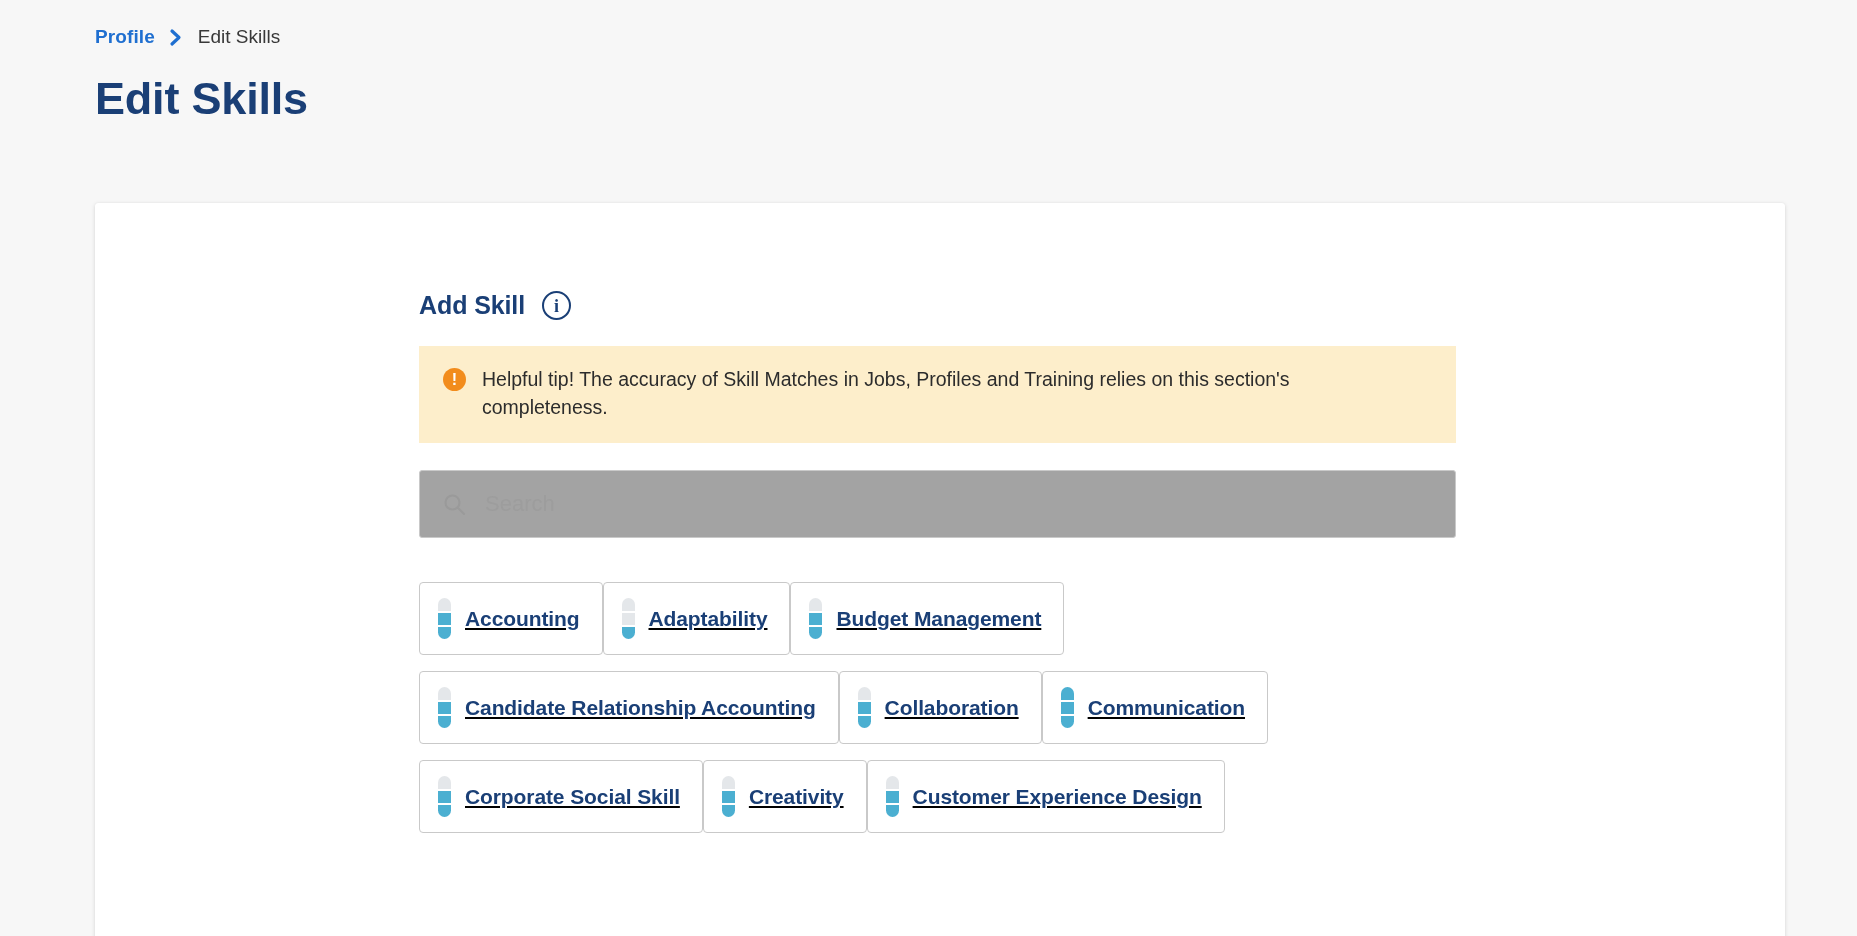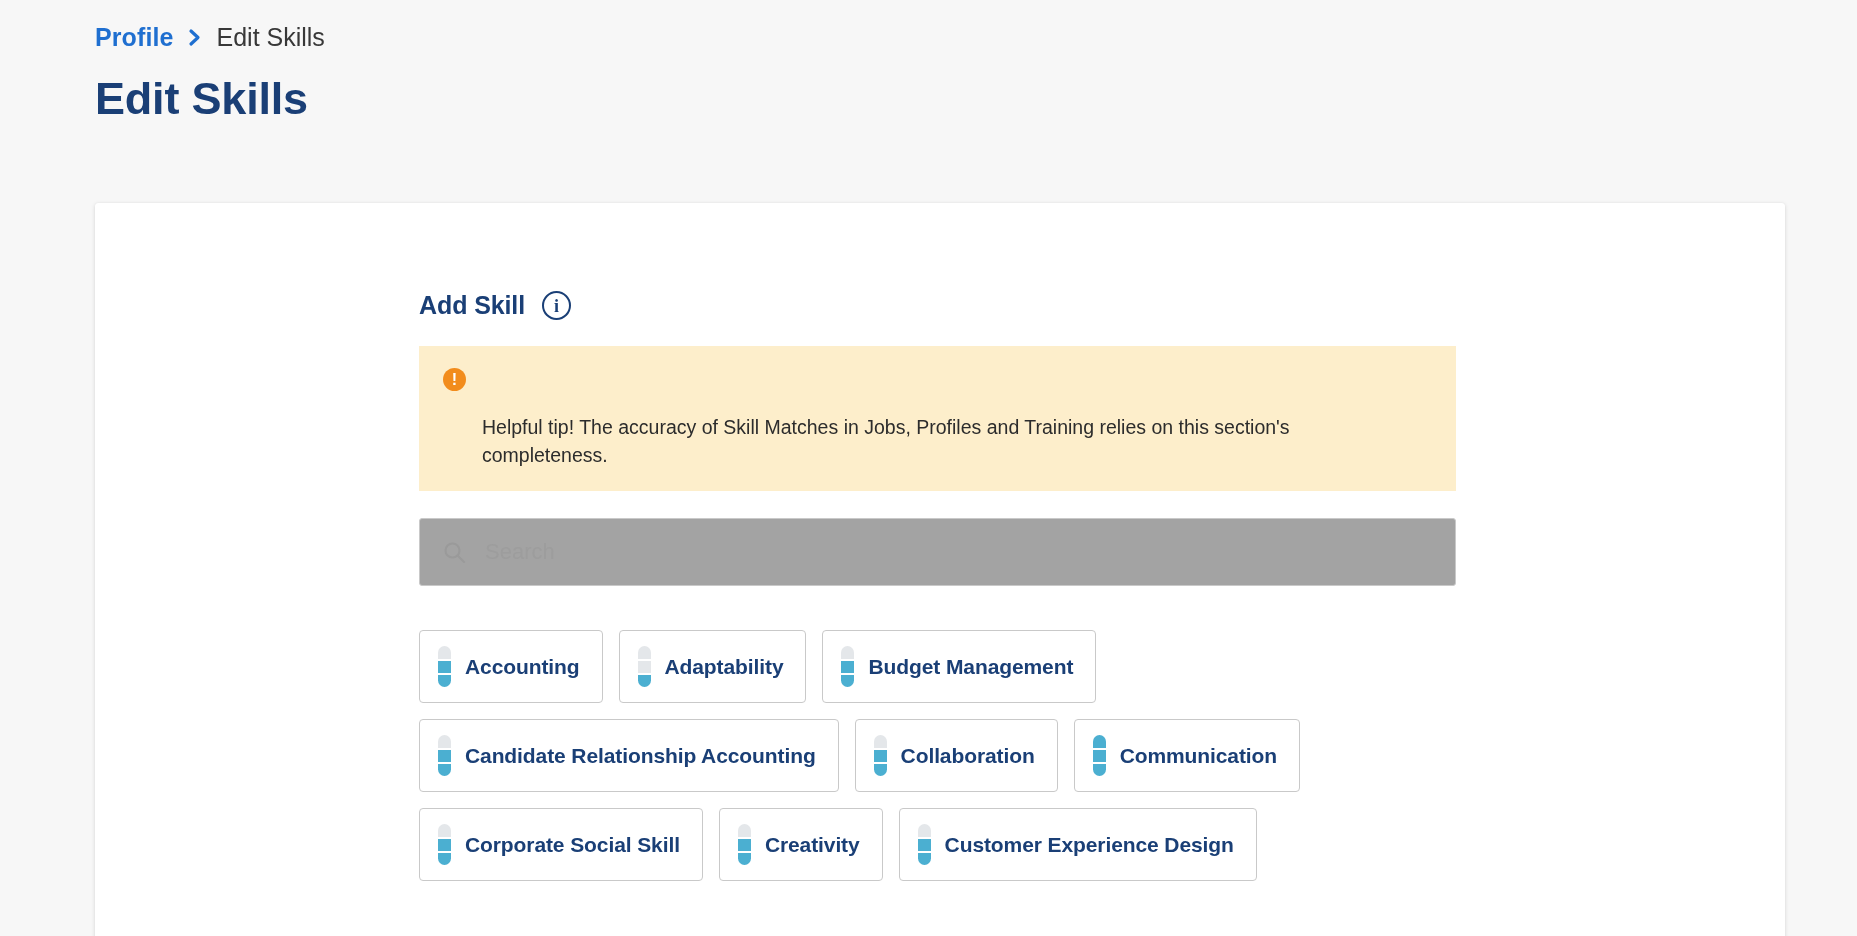--- a/index.html
+++ b/index.html
@@ -16,21 +16,21 @@
     -webkit-font-smoothing: antialiased;
   }
 
   
   .breadcrumb {
     display: flex;
     align-items: center;
     gap: 14px;
     padding: 30px 12px 0 95px;
     height: 44px;
-    font-size: 25px;
+    font-size: 19px;
   }
   .crumb-link {
     color: #1f6fd0;
     font-weight: 700;
     text-decoration: none;
     letter-spacing: .1px;
   }
   .crumb-sep {
     display: inline-flex;
     align-items: center;
@@ -119,21 +119,20 @@
     font-size: 16px;
     font-weight: 700;
     line-height: 1;
     margin-top: 2px;
   }
   .tip-text {
     font-size: 19.5px;
     line-height: 1.42;
     color: #2c2c2c;
     max-width: 905px;
-    margin-top: 48px;
   }
 
   
   .search-wrap {
     width: 1037px;
     height: 68px;
     border: 1px solid #c9c9c9;
     border-radius: 3px;
     background: #a3a3a3;
     display: flex;
@@ -149,21 +148,21 @@
     outline: none;
     font-family: "Liberation Sans", sans-serif;
     font-size: 22px;
     color: #333;
     background: transparent;
   }
   .search-input::placeholder { color: #9d9d9d; }
 
   
   .chip-rows { display: flex; flex-direction: column; gap: 16px; }
-  .chip-row { display: flex; gap: 16px; align-items: flex-start; }
+  .chip-row { display: flex; align-items: flex-start; text-decoration: underline; }
 
   .chip {
     display: inline-flex;
     align-items: center;
     gap: 14px;
     border: 1px solid #c9c9c9;
     border-radius: 4px;
     background: #ffffff;
     padding: 15px 22px 15px 18px;
     cursor: pointer;

